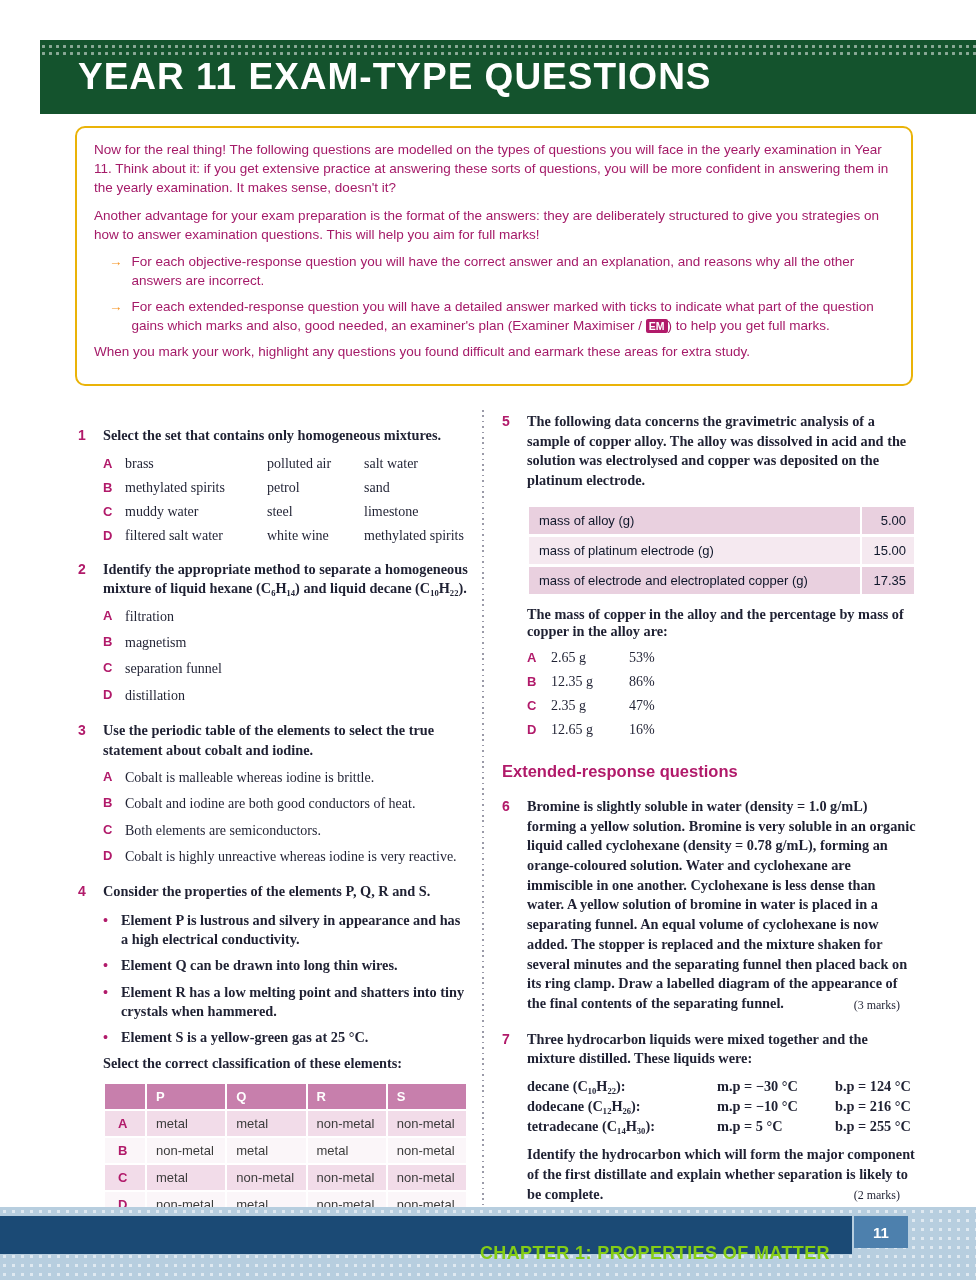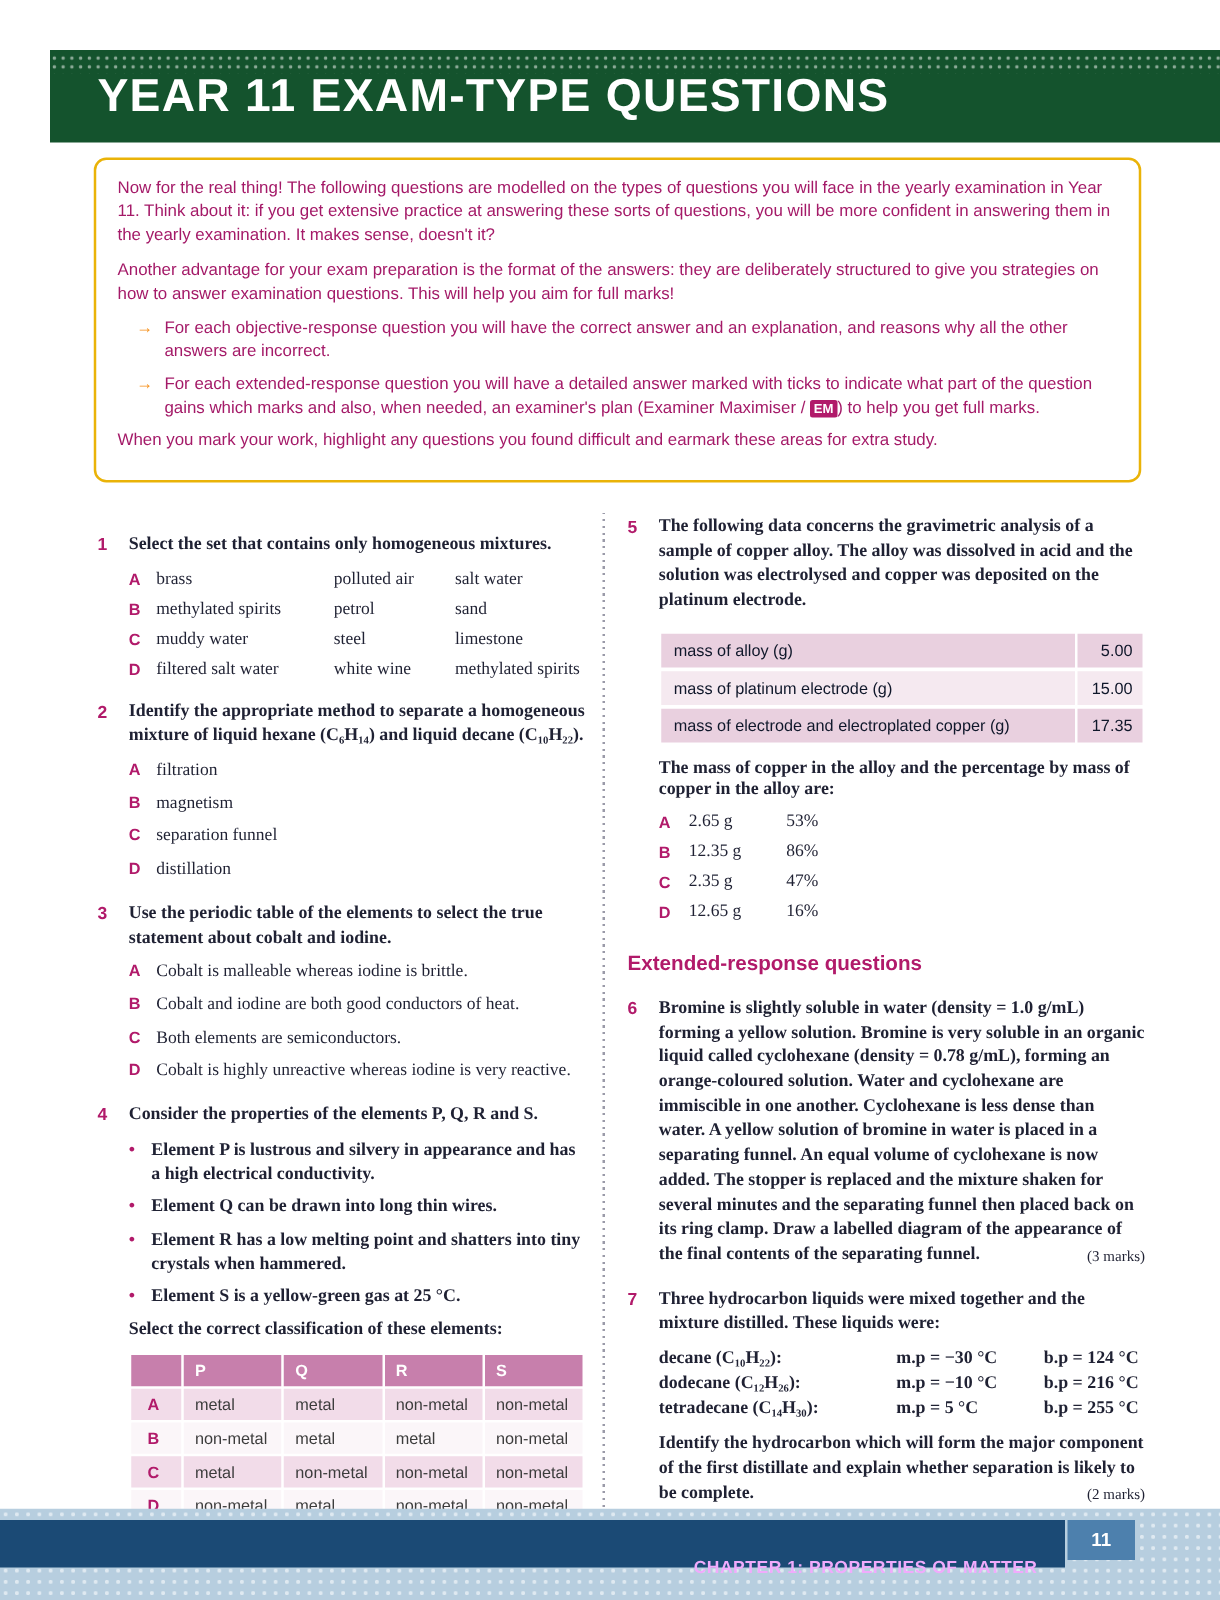--- a/index.html
+++ b/index.html
@@ -85,38 +85,38 @@
             table-layout:fixed; font-size:13px; color:#0f172a; }
   .dtable td { padding:6px 10px; }
   .dtable td.val { width:52px; text-align:right; padding-right:8px; }
   .dtable tr.dark td { background:#e9d0df; }
   .dtable tr.light td { background:#f5e9f0; }
 
   .q5grid { display:grid; grid-template-columns:24px 78px 1fr; row-gap:8px; margin-top:10px;
             font-family:"Liberation Serif","DejaVu Serif",serif; font-size:14px; color:#1f2133; }
 
   .qtextwrap { position:relative; }
-  .marks { position:absolute; right:0; bottom:1px;
+  .marks { position:absolute; right:16px; bottom:1px;
            font-family:"Liberation Serif",serif; font-weight:normal; font-size:12px; color:#1f2133;text-align:right; }
 
   .lqgrid { display:grid; grid-template-columns:190px 118px 1fr; row-gap:3px; margin:9px 0 10px;
             font-family:"Liberation Serif","DejaVu Serif",serif; font-weight:bold;
             font-size:14.3px; color:#1f2133; }
 
   .mt8 { margin-top:9px; }
   .exthead { margin-top:24px; }
 
   
   .footer { position:absolute; left:0; bottom:0; width:976px; height:73px; background:#b7cedf; }
   .footer-dots { position:absolute; inset:0;
     background-image:radial-gradient(circle, rgba(255,255,255,.55) 1.5px, transparent 1.7px);
     background-size:9px 9px; }
   .footer-bar { position:absolute; left:0; top:9px; width:852px; height:38px; background:#1b4a75;
     display:flex; align-items:center; justify-content:flex-end; padding-right:22px; }
-  .footer-bar span { color:#f0abfc; font-weight:bold; font-size:14px; letter-spacing:.4px;margin-top:36px; }
+  .footer-bar span { color:#84cc16; font-weight:bold; font-size:18px; letter-spacing:.4px;margin-top:36px; }
   .page-box { position:absolute; left:854px; top:9px; width:54px; height:32px; background:#4d80ad;
     color:#fff; display:flex; align-items:center; justify-content:center;
     font-weight:bold; font-size:15px; }
 </style>
 </head>
 <body>
 
 <div class="page">
 
   <div class="banner">
@@ -126,21 +126,21 @@
 
   <div class="intro">
     <p>Now for the real thing! The following questions are modelled on the types of questions you will face in the yearly examination in Year 11. Think about it: if you get extensive practice at answering these sorts of questions, you will be more confident in answering them in the yearly examination. It makes sense, doesn't it?</p>
     <p>Another advantage for your exam preparation is the format of the answers: they are deliberately structured to give you strategies on how to answer examination questions. This will help you aim for full marks!</p>
     <div class="ibullet">
       <span class="arrow">→</span>
       <span>For each objective-response question you will have the correct answer and an explanation, and reasons why all the other answers are incorrect.</span>
     </div>
     <div class="ibullet">
       <span class="arrow">→</span>
-      <span><span>For each extended-response question you will have a detailed answer marked with ticks to indicate what part of the question gains which marks and also, when needed, an examiner's plan (Examiner Maximiser / </span><span class="em-badge">EM</span><span>) to help you get full marks.</span></span>
+      <span><span>For each extended-response question you will have a detailed answer marked with ticks to indicate what part of the question gains which marks and also, good needed, an examiner's plan (Examiner Maximiser / </span><span class="em-badge">EM</span><span>) to help you get full marks.</span></span>
     </div>
     <p>When you mark your work, highlight any questions you found difficult and earmark these areas for extra study.</p>
   </div>
 
   <div class="cols">
 
     <div class="col-left">
 
 
       <div class="q">

